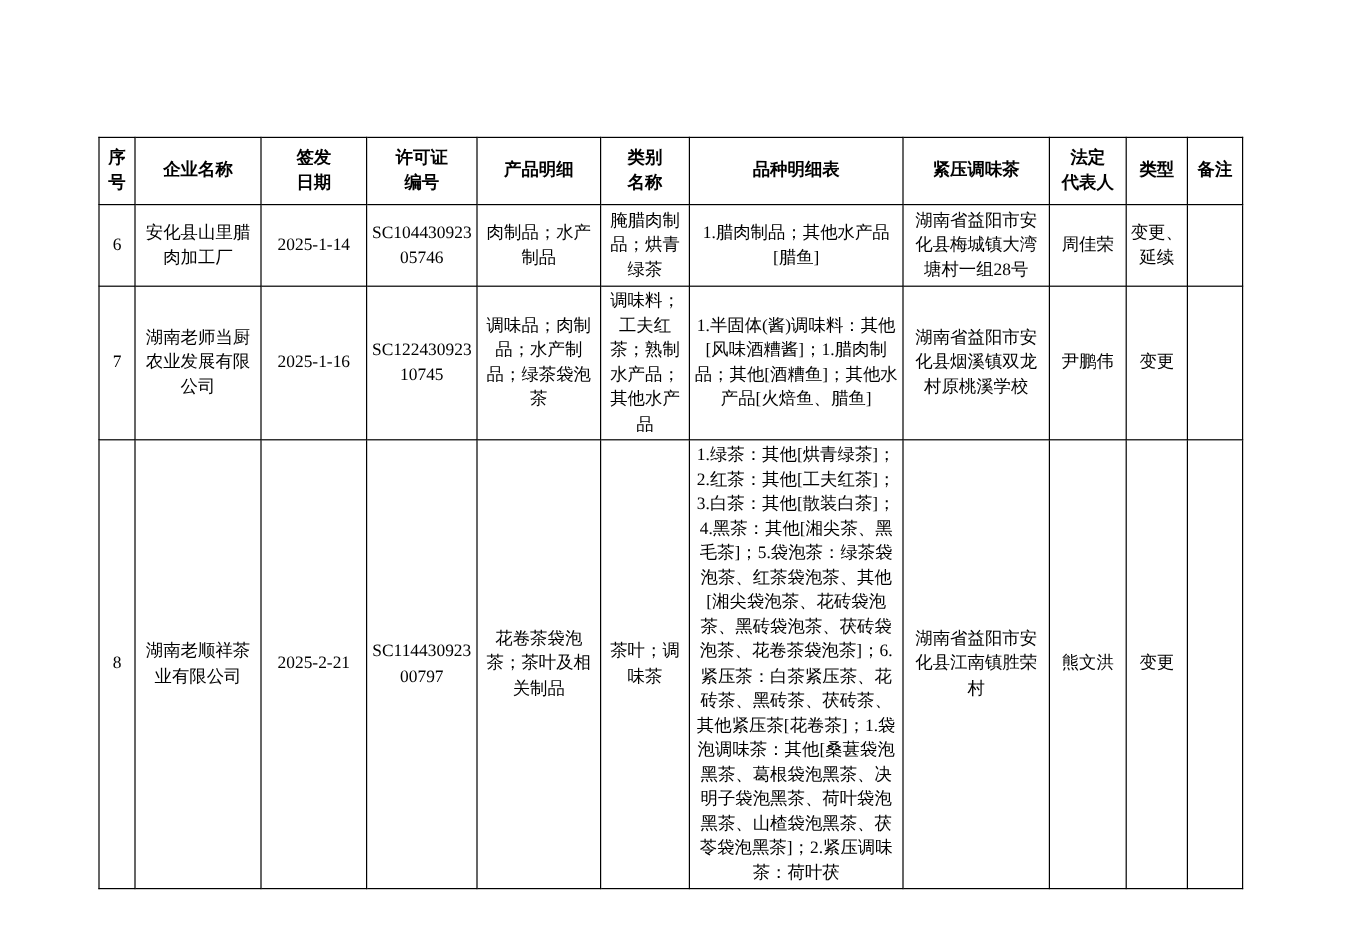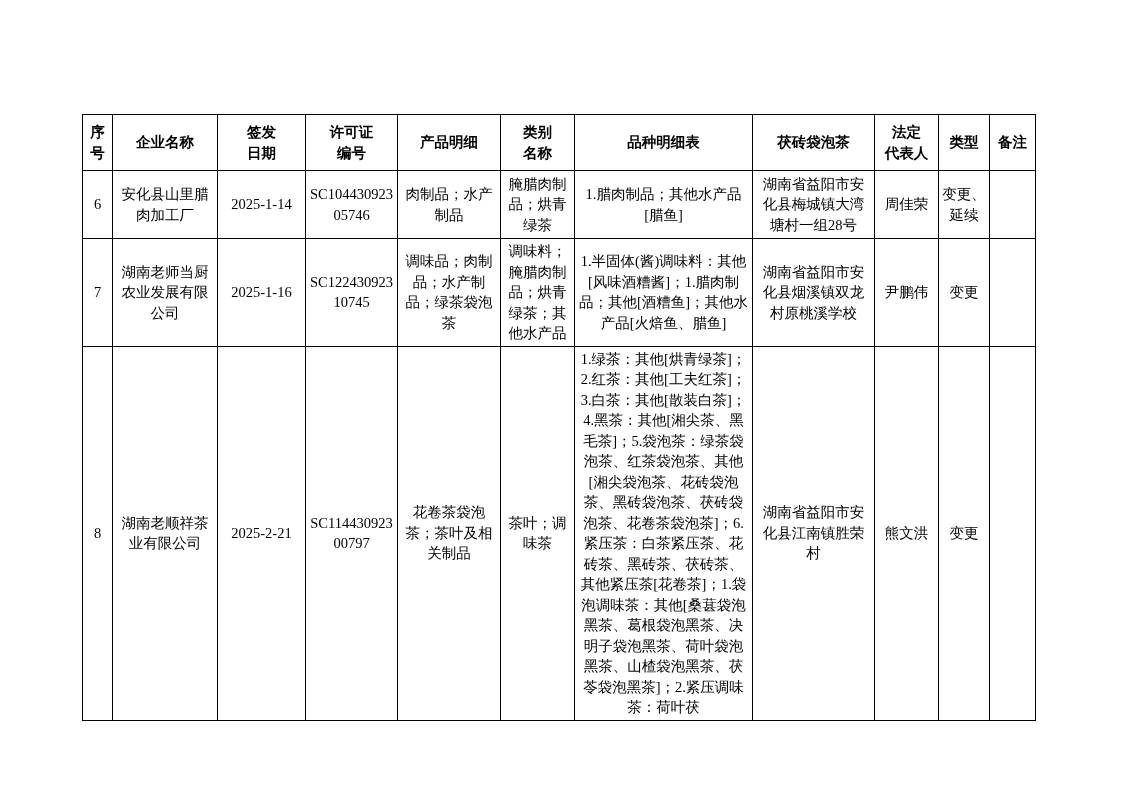--- a/index.html
+++ b/index.html
@@ -69,21 +69,21 @@
 号</th>
         <th>企业名称</th>
         <th>签发
 日期</th>
         <th>许可证
 编号</th>
         <th>产品明细</th>
         <th>类别
 名称</th>
         <th>品种明细表</th>
-        <th>茯砖袋泡茶</th>
+        <th>紧压调味茶</th>
         <th>法定
 代表人</th>
         <th>类型</th>
         <th>备注</th>
       </tr>
     </thead>
     <tbody>
       <tr class="row-6">
         <td class="cell-no">6</td>
         <td class="cell-company">安化县山里腊肉加工厂</td>
@@ -96,21 +96,21 @@
         <td class="cell-representative">周佳荣</td>
         <td class="cell-type">变更、延续</td>
         <td class="cell-remark"></td>
       </tr>
       <tr class="row-7">
         <td class="cell-no">7</td>
         <td class="cell-company">湖南老师当厨农业发展有限公司</td>
         <td class="cell-date">2025-1-16</td>
         <td class="cell-license">SC12243092310745</td>
         <td class="cell-products">调味品；肉制品；水产制品；绿茶袋泡茶</td>
-        <td class="cell-category">调味料；腌腊肉制品；烘青绿茶；其他水产品</td>
+        <td class="cell-category">调味料；工夫红茶；熟制水产品；其他水产品</td>
         <td class="cell-varieties">1.半固体(酱)调味料：其他[风味酒糟酱]；1.腊肉制品；其他[酒糟鱼]；其他水产品[火焙鱼、腊鱼]</td>
         <td class="cell-address">湖南省益阳市安化县烟溪镇双龙村原桃溪学校</td>
         <td class="cell-representative">尹鹏伟</td>
         <td class="cell-type">变更</td>
         <td class="cell-remark"></td>
       </tr>
       <tr class="row-8">
         <td class="cell-no">8</td>
         <td class="cell-company">湖南老顺祥茶业有限公司</td>
         <td class="cell-date">2025-2-21</td>

